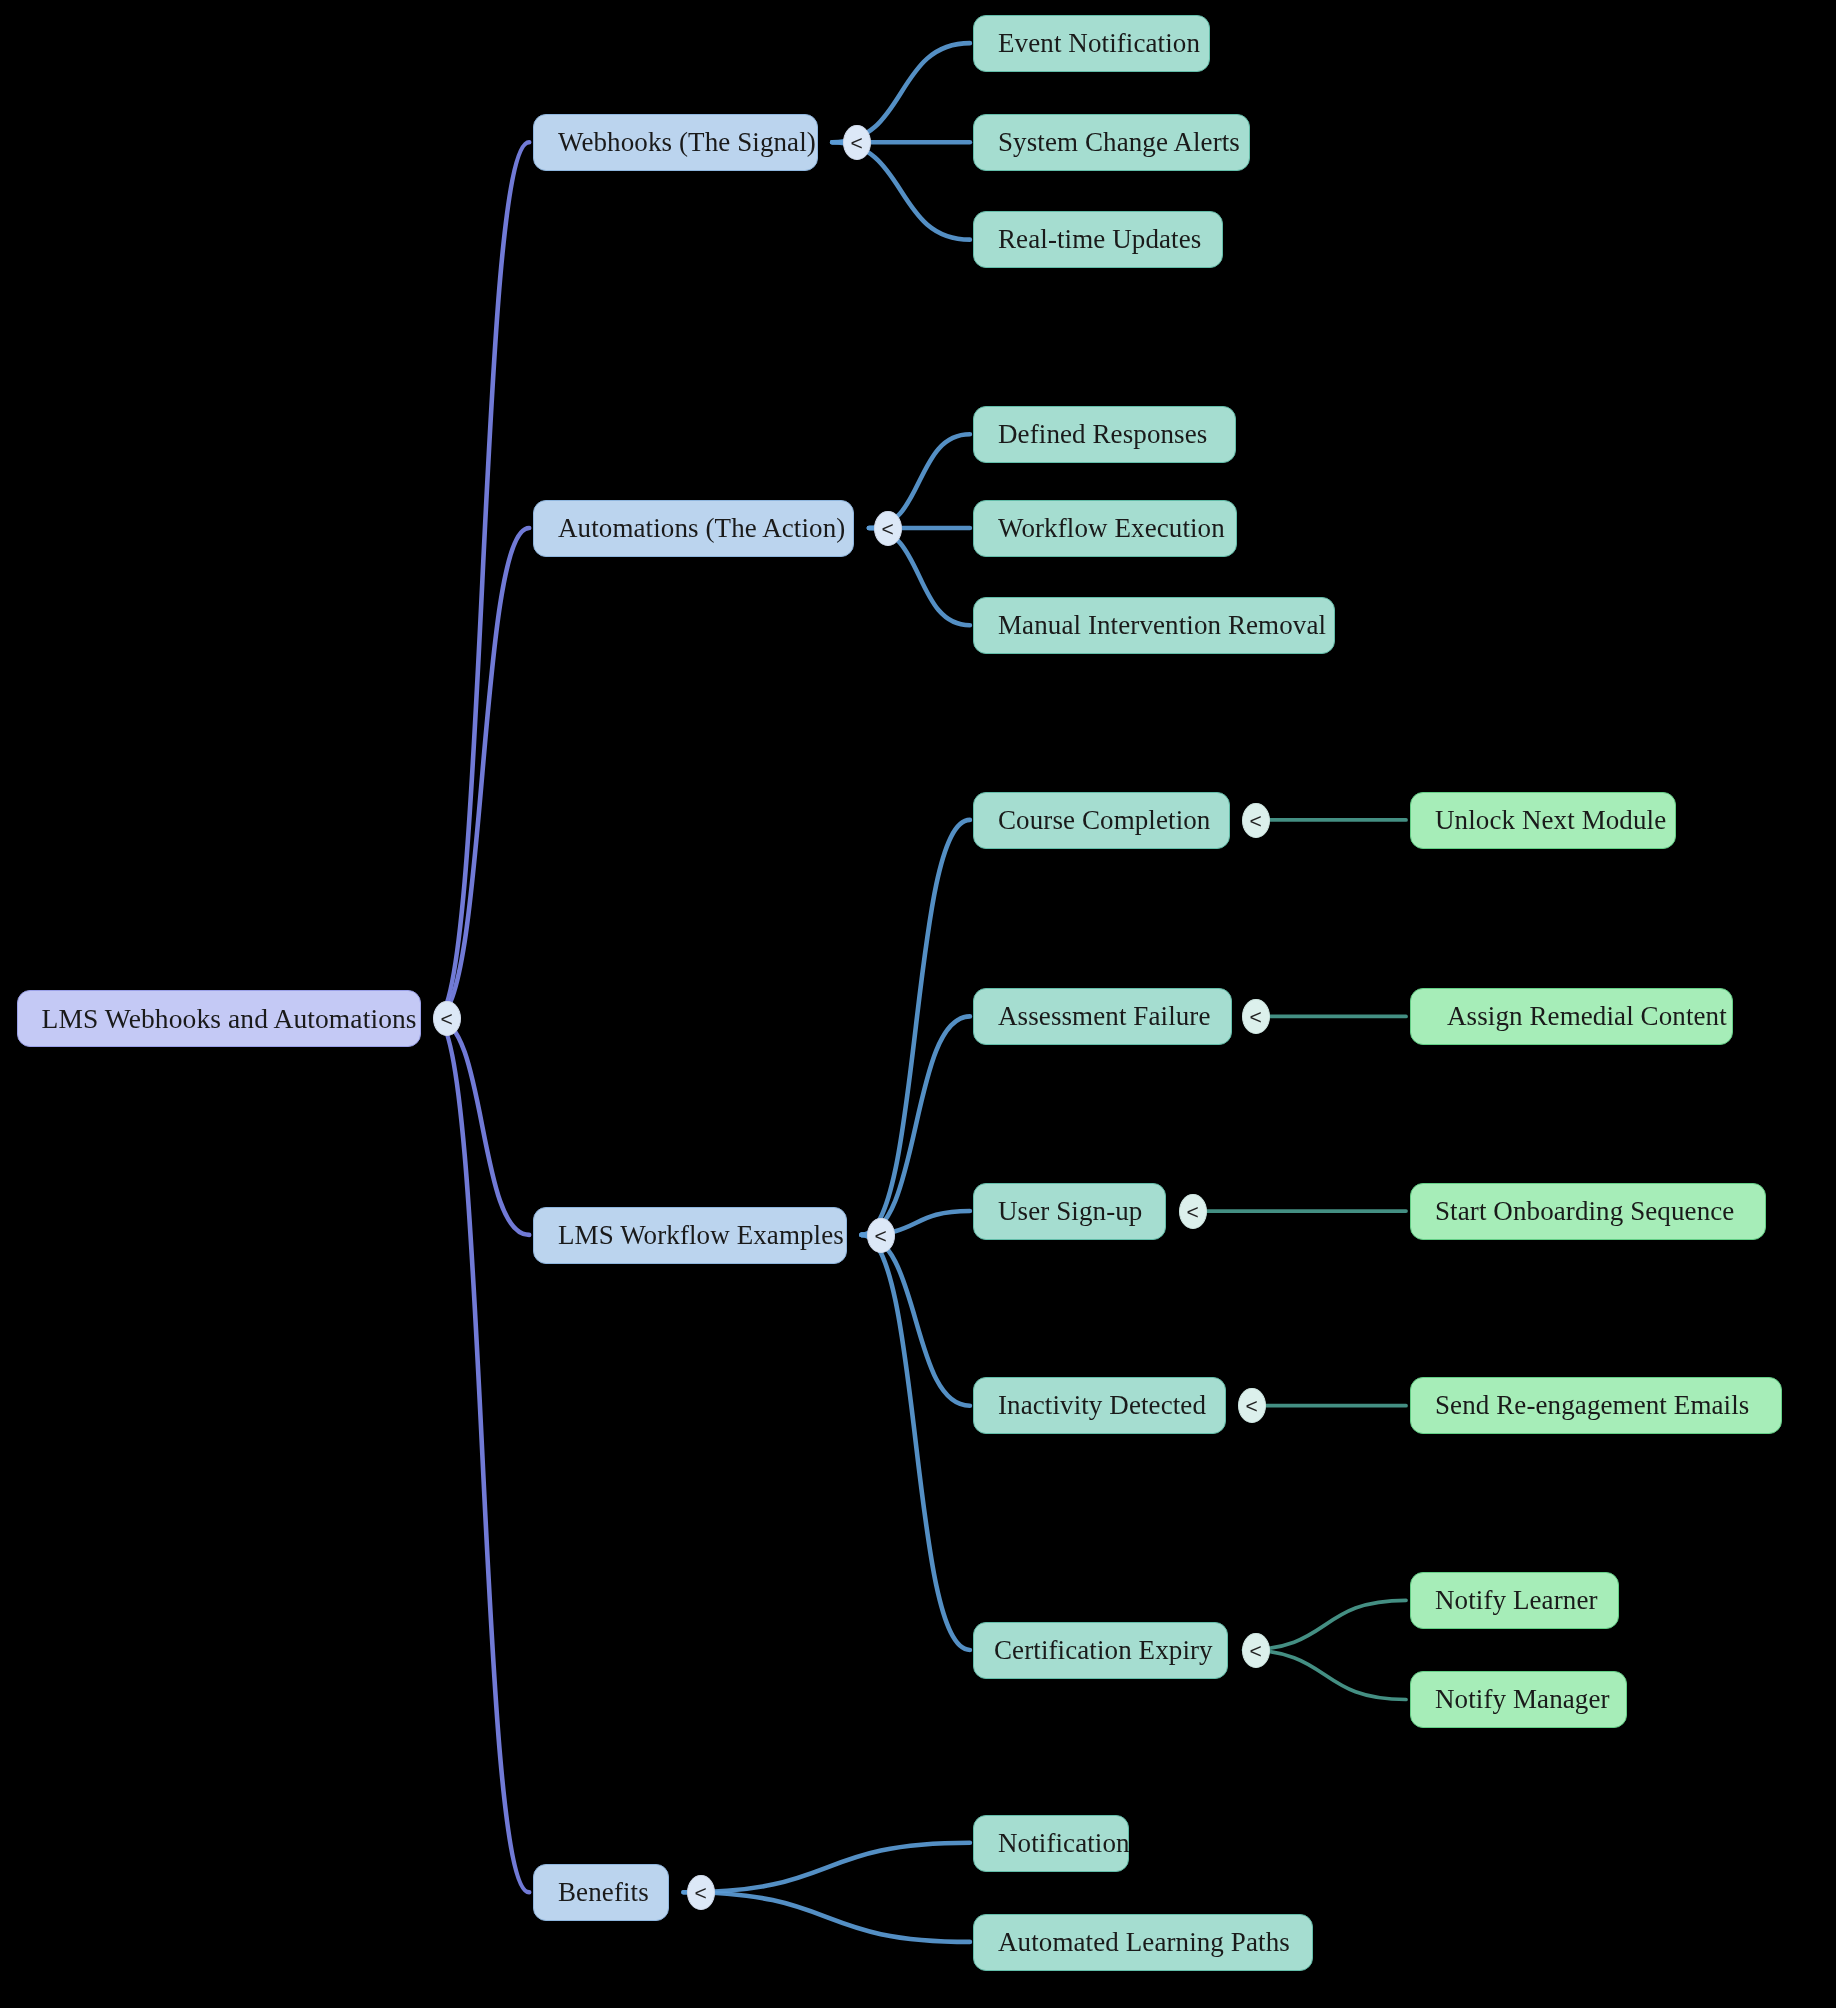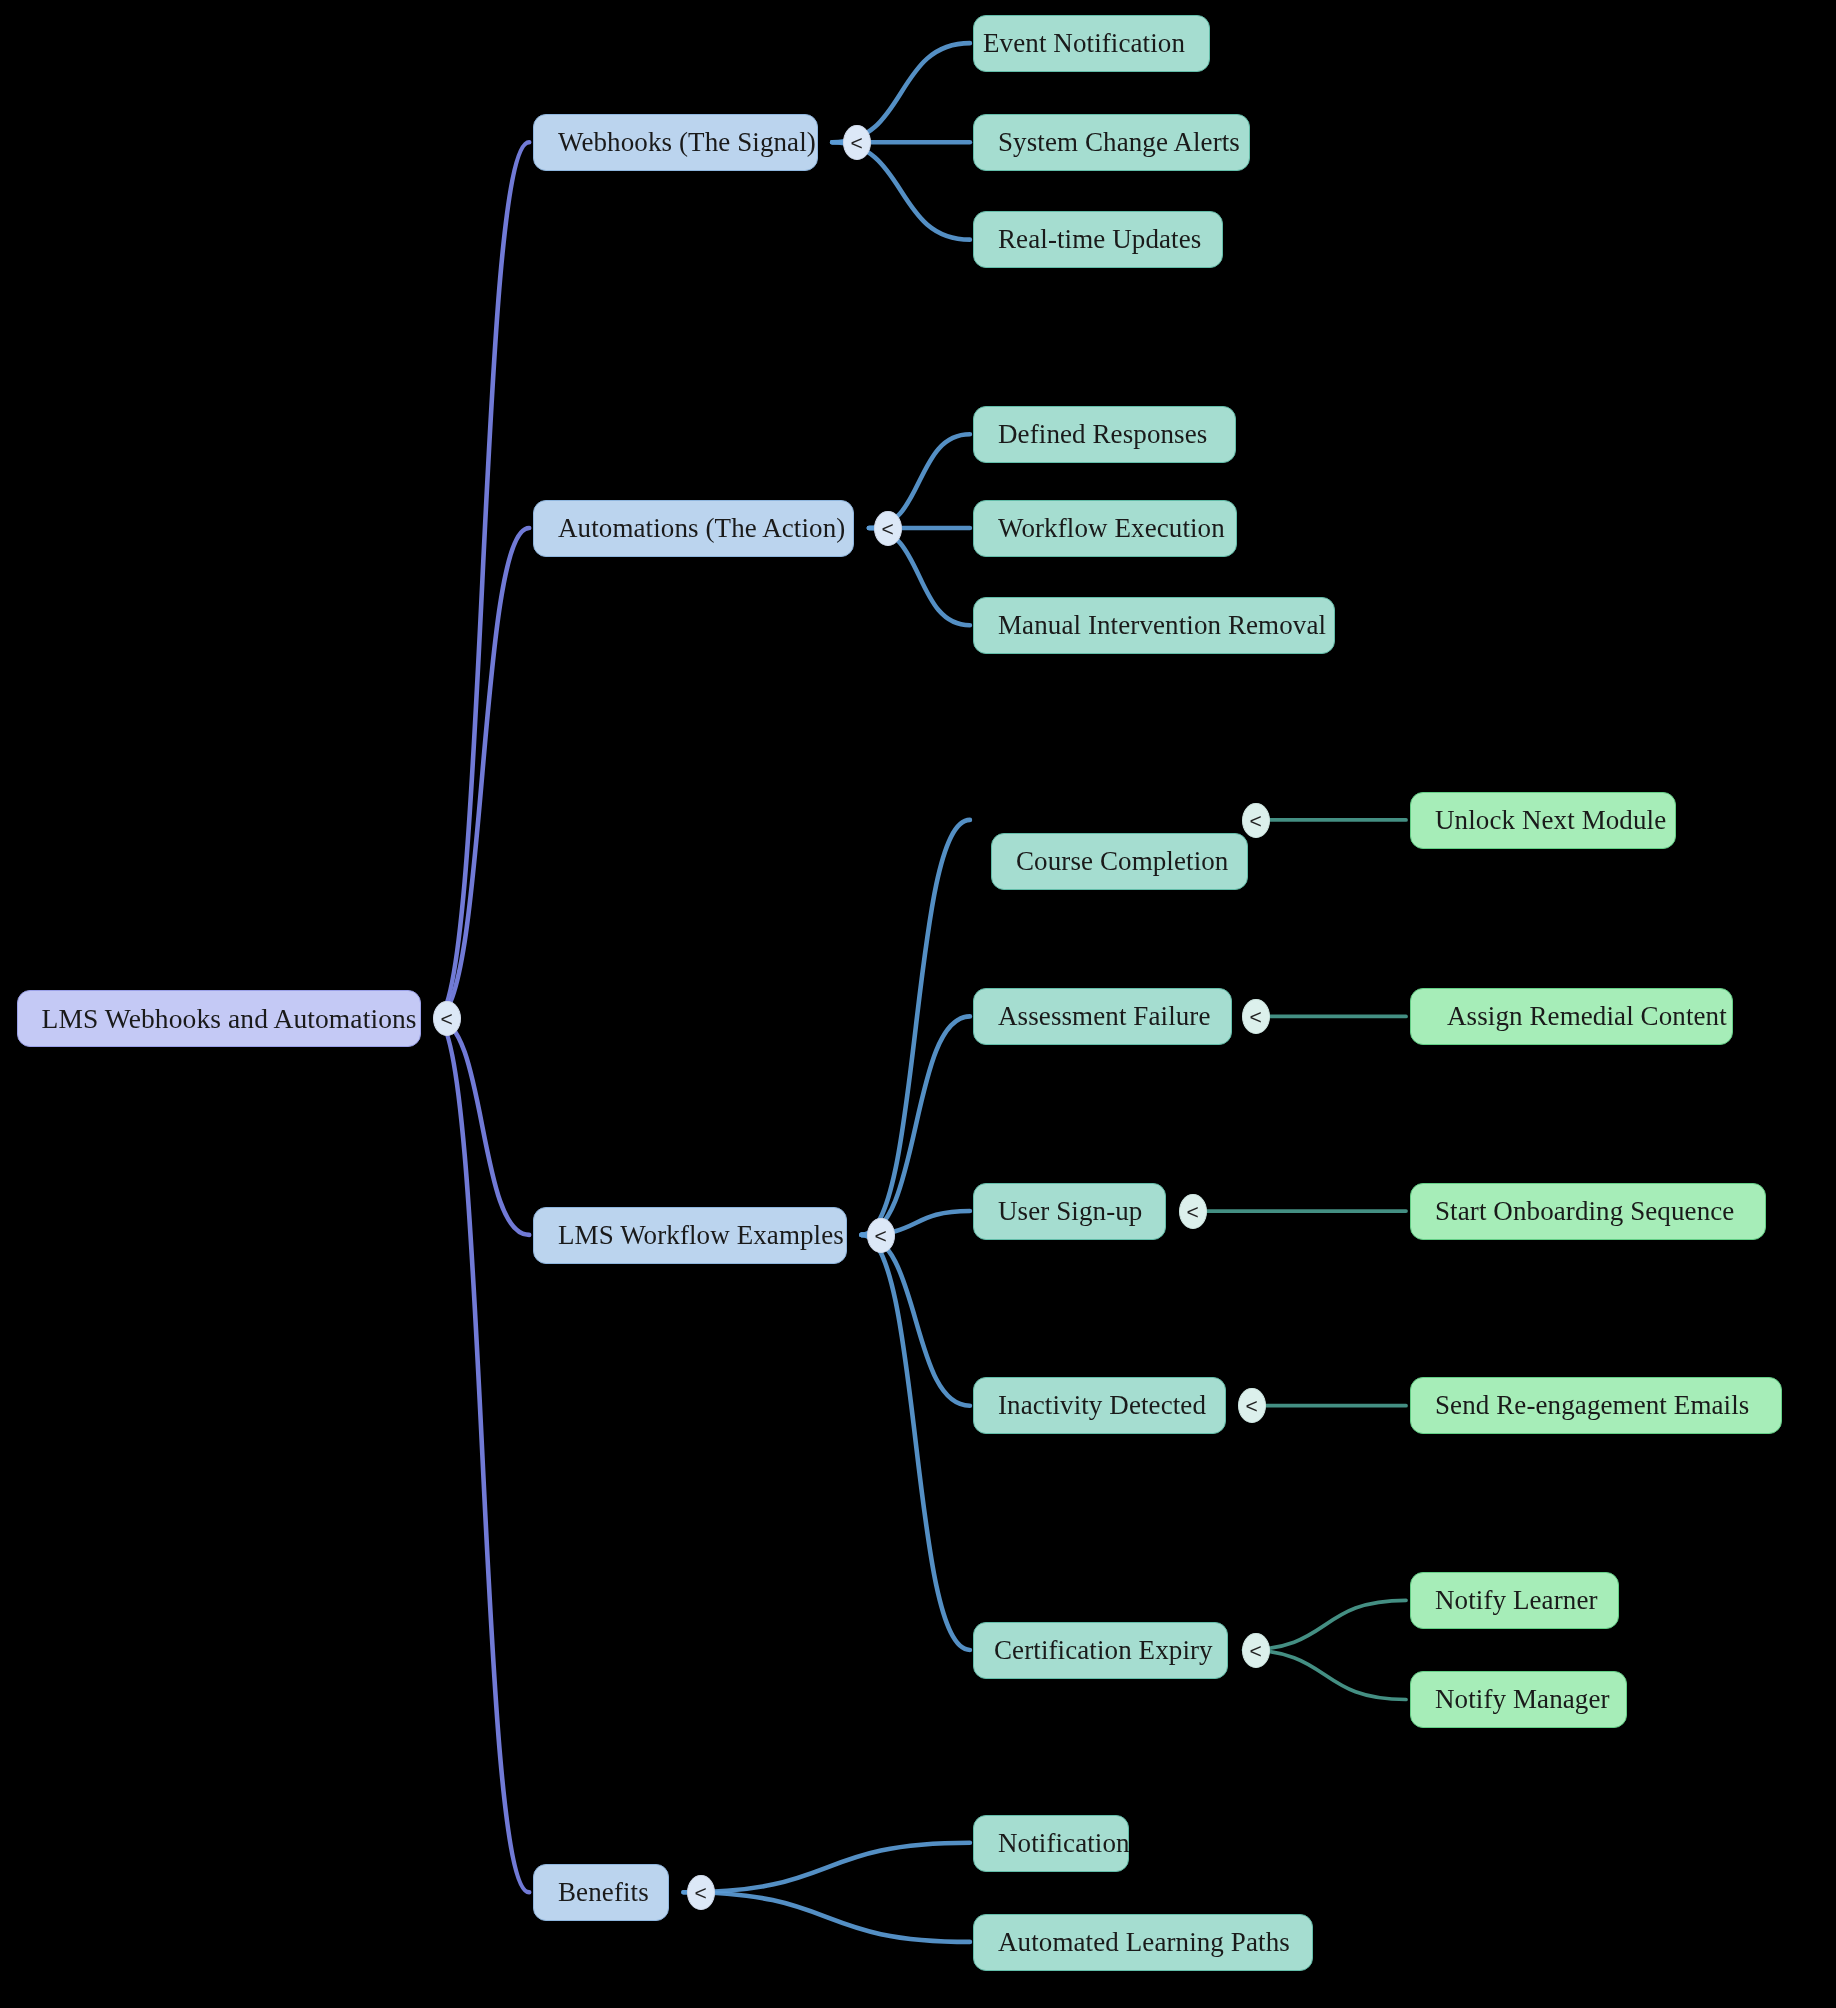--- a/index.html
+++ b/index.html
@@ -107,21 +107,21 @@
       <path d="M 744 2061 C 915.6 2061 , 884.4 2007 , 1056 2007" fill="none" stroke="#5b9bd5" stroke-width="5" stroke-linecap="round" opacity="0.92"></path>
       <path d="M 744 2061 C 915.6 2061 , 884.4 2115 , 1056 2115" fill="none" stroke="#5b9bd5" stroke-width="5" stroke-linecap="round" opacity="0.92"></path>
     </svg>
   <div id="nodes-layer">
       <div class="node lvl-root" id="node-root" style="left: 16.5px; top: 990px; width: 404px; height: 57px; text-align: center;">
         <span class="node-label">LMS Webhooks and Automations</span>
       </div>
       <div class="node lvl-1" id="node-b1" style="left: 533px; top: 114px; width: 285px; height: 57px;">
         <span class="node-label">Webhooks (The Signal)</span>
       </div>
-      <div class="node lvl-2" id="node-b1c1" style="left: 973px; top: 14.7px; width: 237px; height: 57px; justify-content: flex-end;">
+      <div class="node lvl-2" id="node-b1c1" style="left: 973px; top: 14.7px; width: 237px; height: 57px;">
         <span class="node-label">Event Notification</span>
       </div>
       <div class="node lvl-2" id="node-b1c2" style="left: 973px; top: 114px; width: 277px; height: 57px;">
         <span class="node-label">System Change Alerts</span>
       </div>
       <div class="node lvl-2" id="node-b1c3" style="left: 973px; top: 211px; width: 250px; height: 57px;">
         <span class="node-label">Real-time Updates</span>
       </div>
       <div class="node lvl-1" id="node-b2" style="left: 533px; top: 500px; width: 321px; height: 57px;">
         <span class="node-label">Automations (The Action)</span>
@@ -131,21 +131,21 @@
       </div>
       <div class="node lvl-2" id="node-b2c2" style="left: 973px; top: 500px; width: 264px; height: 57px;">
         <span class="node-label">Workflow Execution</span>
       </div>
       <div class="node lvl-2" id="node-b2c3" style="left: 973px; top: 597px; width: 362px; height: 57px;">
         <span class="node-label">Manual Intervention Removal</span>
       </div>
       <div class="node lvl-1" id="node-b3" style="left: 533px; top: 1207px; width: 314px; height: 57px;">
         <span class="node-label">LMS Workflow Examples</span>
       </div>
-      <div class="node lvl-2" id="node-b3c1" style="left: 973px; top: 833px; width: 257px; height: 57px; margin-left: 18px;">
+      <div class="node lvl-2" id="node-b3c1" style="left: 973px; top: 792px; width: 257px; height: 57px;">
         <span class="node-label">Course Completion</span>
       </div>
       <div class="node lvl-3" id="node-b3c1a" style="left: 1410px; top: 792px; width: 266px; height: 57px;">
         <span class="node-label">Unlock Next Module</span>
       </div>
       <div class="node lvl-2" id="node-b3c2" style="left: 973px; top: 988px; width: 259px; height: 57px;">
         <span class="node-label">Assessment Failure</span>
       </div>
       <div class="node lvl-3" id="node-b3c2a" style="left: 1410px; top: 988px; width: 323px; height: 57px; padding-left: 36px;">
         <span class="node-label">Assign Remedial Content</span>

